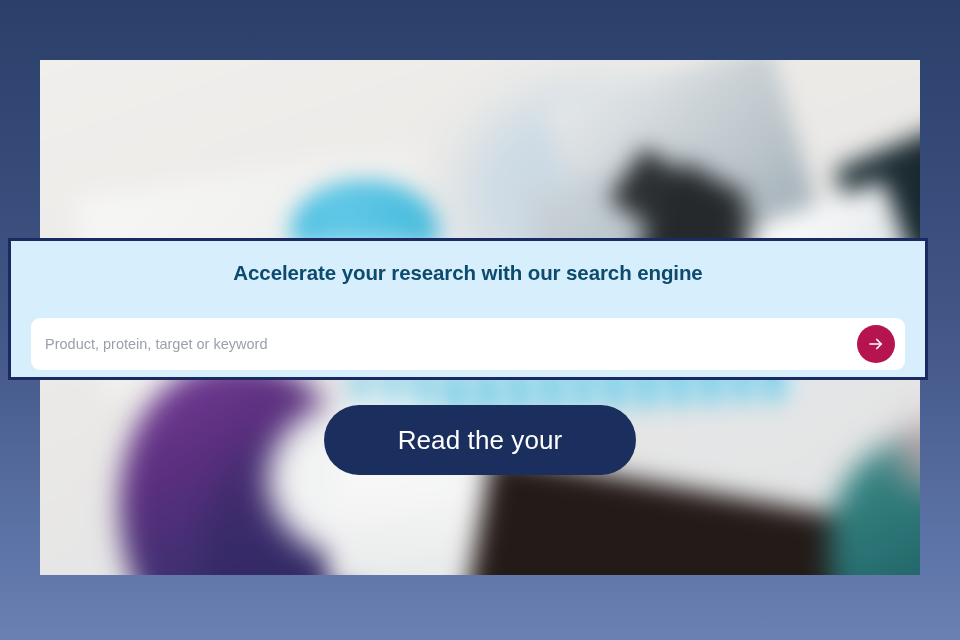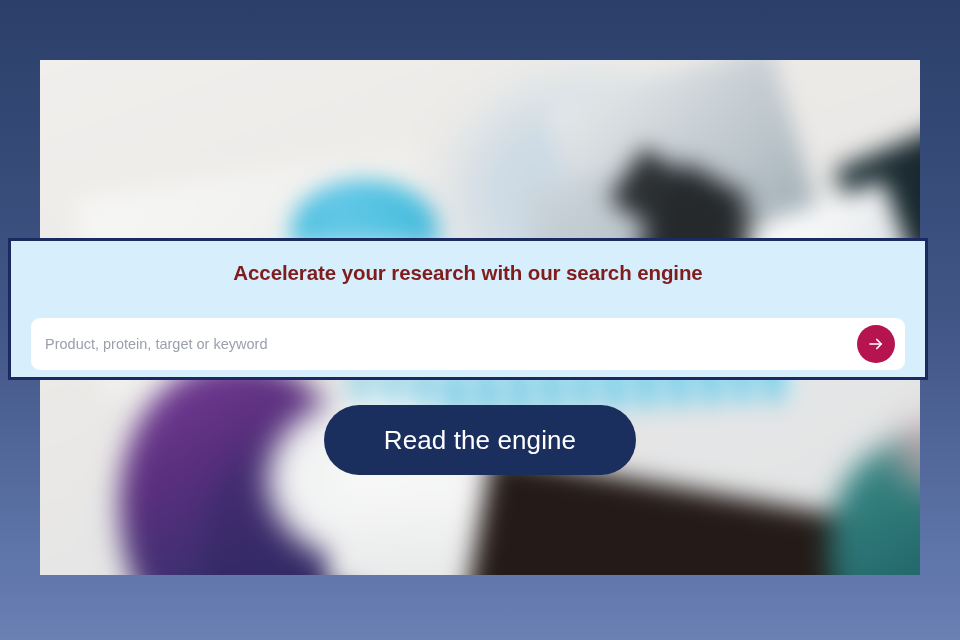--- a/index.html
+++ b/index.html
@@ -57,21 +57,21 @@
     box-sizing: border-box;
     background: #d7eefc;
     border: 3px solid #1b2a63;
   }
   #panel-heading {
     margin: 0;
     padding-top: 20px;
     text-align: center;
     font-size: 20.5px;
     font-weight: bold;
-    color: #7f1d1d;
+    color: #0c4a6e;
     letter-spacing: -0.1px;
   }
   #search-row {
     position: absolute;
     left: 20px;
     top: 77px;
     width: 874px;
     height: 52px;
     background: #ffffff;
     border-radius: 9px;
@@ -209,15 +209,15 @@
         <span>
           <svg width="18" height="18" viewBox="0 0 24 24" fill="none" stroke="#ffffff" stroke-width="2.2" stroke-linecap="round" stroke-linejoin="round">
             <line x1="4" y1="12" x2="19" y2="12"></line>
             <polyline points="13,6 19,12 13,18"></polyline>
           </svg>
         </span>
       </button>
     </div>
   </div>
 
-  <button id="cta-button">Read the engine</button>
+  <button id="cta-button">Read the your</button>
 
 </div>
 
 </body></html>

